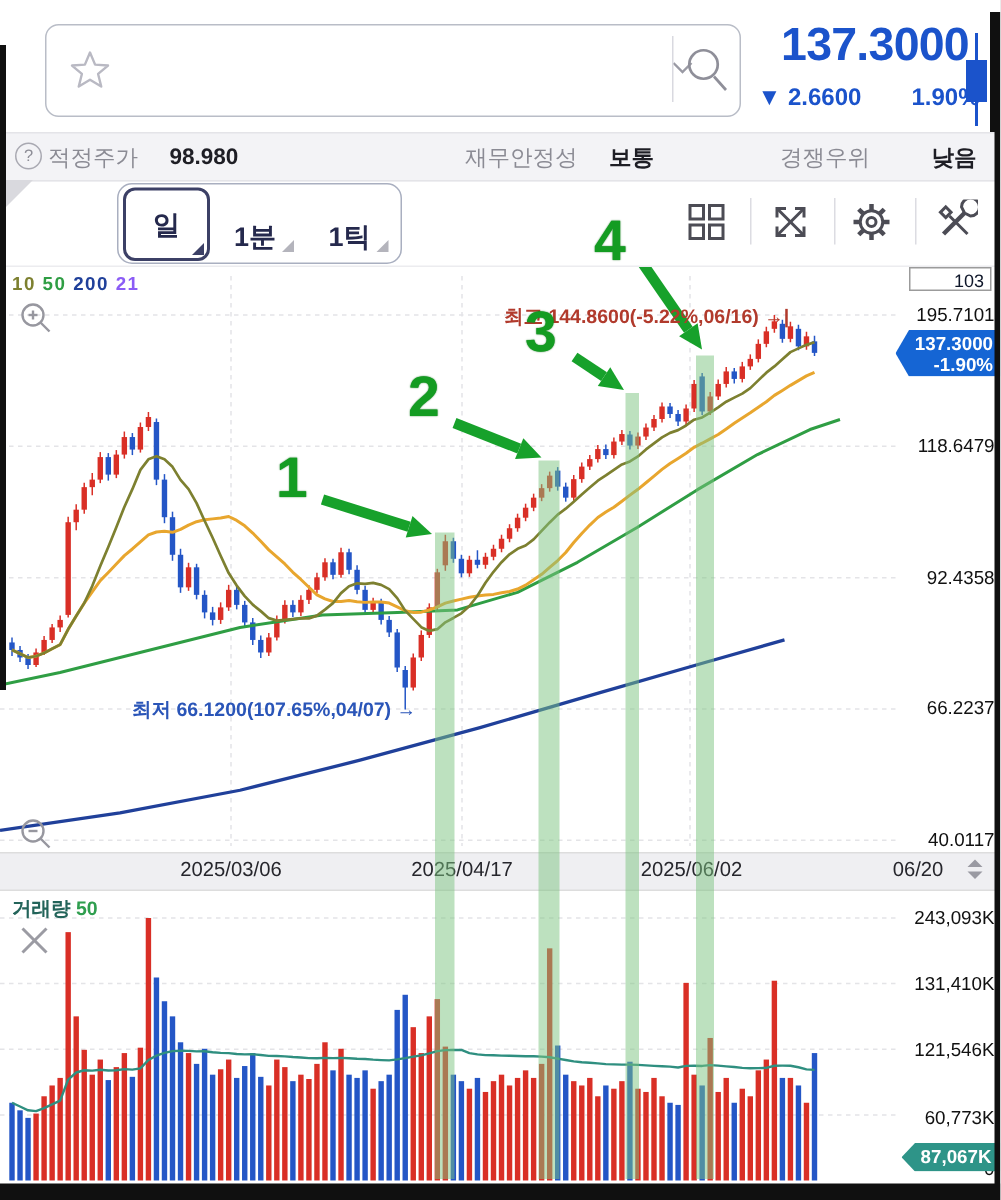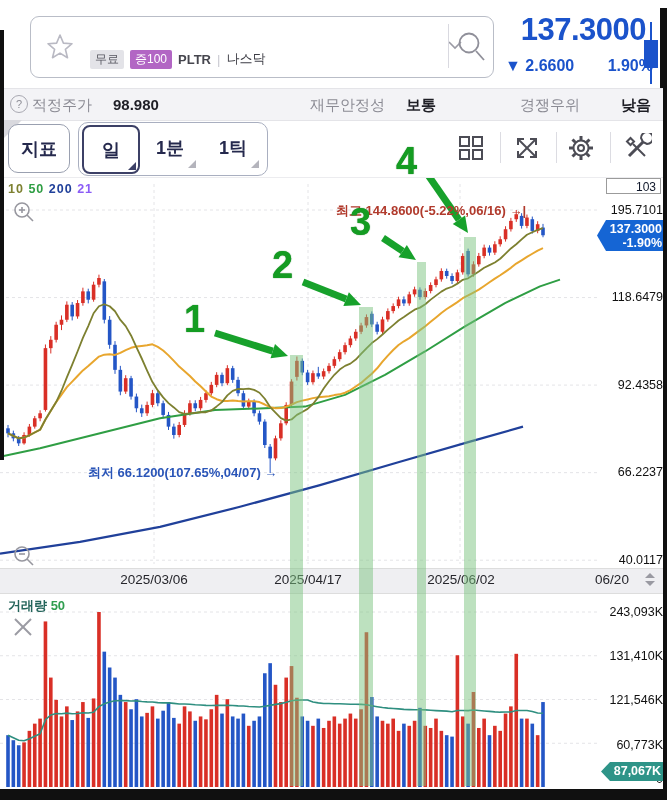--- a/index.html
+++ b/index.html
@@ -23,21 +23,21 @@
           color:#8e8e97;font-size:11px;line-height:16px;text-align:center;}
   .m-lab{top:96px;font-size:15px;color:#8b8b94;}
   .m-val{top:96px;font-size:15px;font-weight:bold;color:#1e1e25;}
   
   .flap{left:0;top:120px;width:0;height:0;border-top:22px solid #d9d9de;border-right:22px solid transparent;}
   .btn-ind{left:8px;top:124px;width:60px;height:47px;border:1.5px solid #9aa0b0;border-radius:10px;background:#fff;
            font-size:18px;font-weight:bold;color:#25294d;display:flex;align-items:center;justify-content:center;}
   .btn-group{left:78px;top:122px;width:188px;height:52px;border:1.5px solid #a9afc0;border-radius:10px;background:#fff;}
   .btn-day{left:82px;top:125px;width:54px;height:45px;border:2px solid #3c4066;border-radius:8px;background:#fff;
            font-size:18px;font-weight:bold;color:#25294d;display:flex;align-items:center;justify-content:center;}
-  .tf{top:125px;width:56px;height:45px;font-size:18px;font-weight:bold;color:#25294d;display:flex;align-items:center;justify-content:center;}
+  .tf{top:125px;width:56px;height:45px;font-size:18px;font-weight:bold;color:#25294d;display:flex;align-items:flex-end;justify-content:center;}
   .corner{position:absolute;right:2px;bottom:2px;width:0;height:0;border-left:8px solid transparent;}
   .corner.dark{border-bottom:8px solid #3c4066;}
   .corner.gray{border-bottom:8px solid #b4b4bc;}
   .tool-ic{top:129px;width:37px;height:37px;color:#4c4c55;display:flex;align-items:center;justify-content:center;}
   .tool-div{top:132px;width:1px;height:31px;background:#dcdce2;}
   
   .legend{left:8px;top:182px;font-size:12.5px;font-weight:bold;letter-spacing:1px;}
   .count-box{left:606px;top:178px;width:55px;height:16px;border:1px solid #9b9b9b;background:#fff;
              font-size:12px;color:#0f172a;text-align:right;line-height:16px;padding-right:4px;box-sizing:border-box;}
   .ylab{position:absolute;right:4px;width:90px;text-align:right;font-size:12.5px;color:#111;}
@@ -62,27 +62,20 @@
 </head>
 <body>
 
 <div id="app">
 
   <div class="abs search-box">
     <svg class="abs" style="left:12px;top:14px" width="34" height="34" viewBox="0 0 34 34">
       <path d="M17 4 l3.4 8.1 8.6.6 -6.6 5.6 2.1 8.4 -7.5-4.6 -7.5 4.6 2.1-8.4 -6.6-5.6 8.6-.6z" fill="none" stroke="#b9b9c3" stroke-width="1.6" stroke-linejoin="round"></path>
     </svg>
   </div>
-  <div class="abs badge-row">
-    <span class="b-free">무료</span>
-    <span class="b-margin">증100</span>
-    <span style="font-weight:bold;color:#46464e">PLTR</span>
-    <span class="tick-sep">|</span>
-    <span>나스닥</span>
-  </div>
   <svg class="abs chev" width="16" height="10" viewBox="0 0 16 10">
     <polyline points="2,2 8,8 14,2" fill="none" stroke="#9a9aa4" stroke-width="1.6"></polyline>
   </svg>
   <div class="abs vdiv"></div>
   <svg class="abs" style="left:456px;top:30px" width="32" height="34" viewBox="0 0 32 34">
     <circle cx="13" cy="13" r="9.5" fill="none" stroke="#8f8f99" stroke-width="1.8"></circle>
     <line x1="20" y1="21" x2="28" y2="30" stroke="#8f8f99" stroke-width="1.8"></line>
   </svg>
   <div class="abs price-big">137.3000</div>
   <div class="abs chg-row">
@@ -98,23 +91,20 @@
   <div class="abs metrics"></div>
   <div class="abs m-help">?</div>
   <div class="abs m-lab" style="left:32px">적정주가</div>
   <div class="abs m-val" style="left:113px;font-weight:600">98.980</div>
   <div class="abs m-lab" style="left:310px">재무안정성</div>
   <div class="abs m-val" style="left:406px">보통</div>
   <div class="abs m-lab" style="left:520px">경쟁우위</div>
   <div class="abs m-val" style="left:621px">낮음</div>
 
   <div class="abs flap"></div>
-  <div class="abs btn-ind">
-      <span>지표</span>
-    </div>
   <div class="abs btn-group"></div>
   <div class="abs btn-day">
     <span>일</span>
       <span class="corner dark"></span>
   </div>
   <div class="abs tf" style="left:142px">
     <span>1분</span>
       <span class="corner gray"></span>
   </div>
   <div class="abs tf" style="left:205px">

